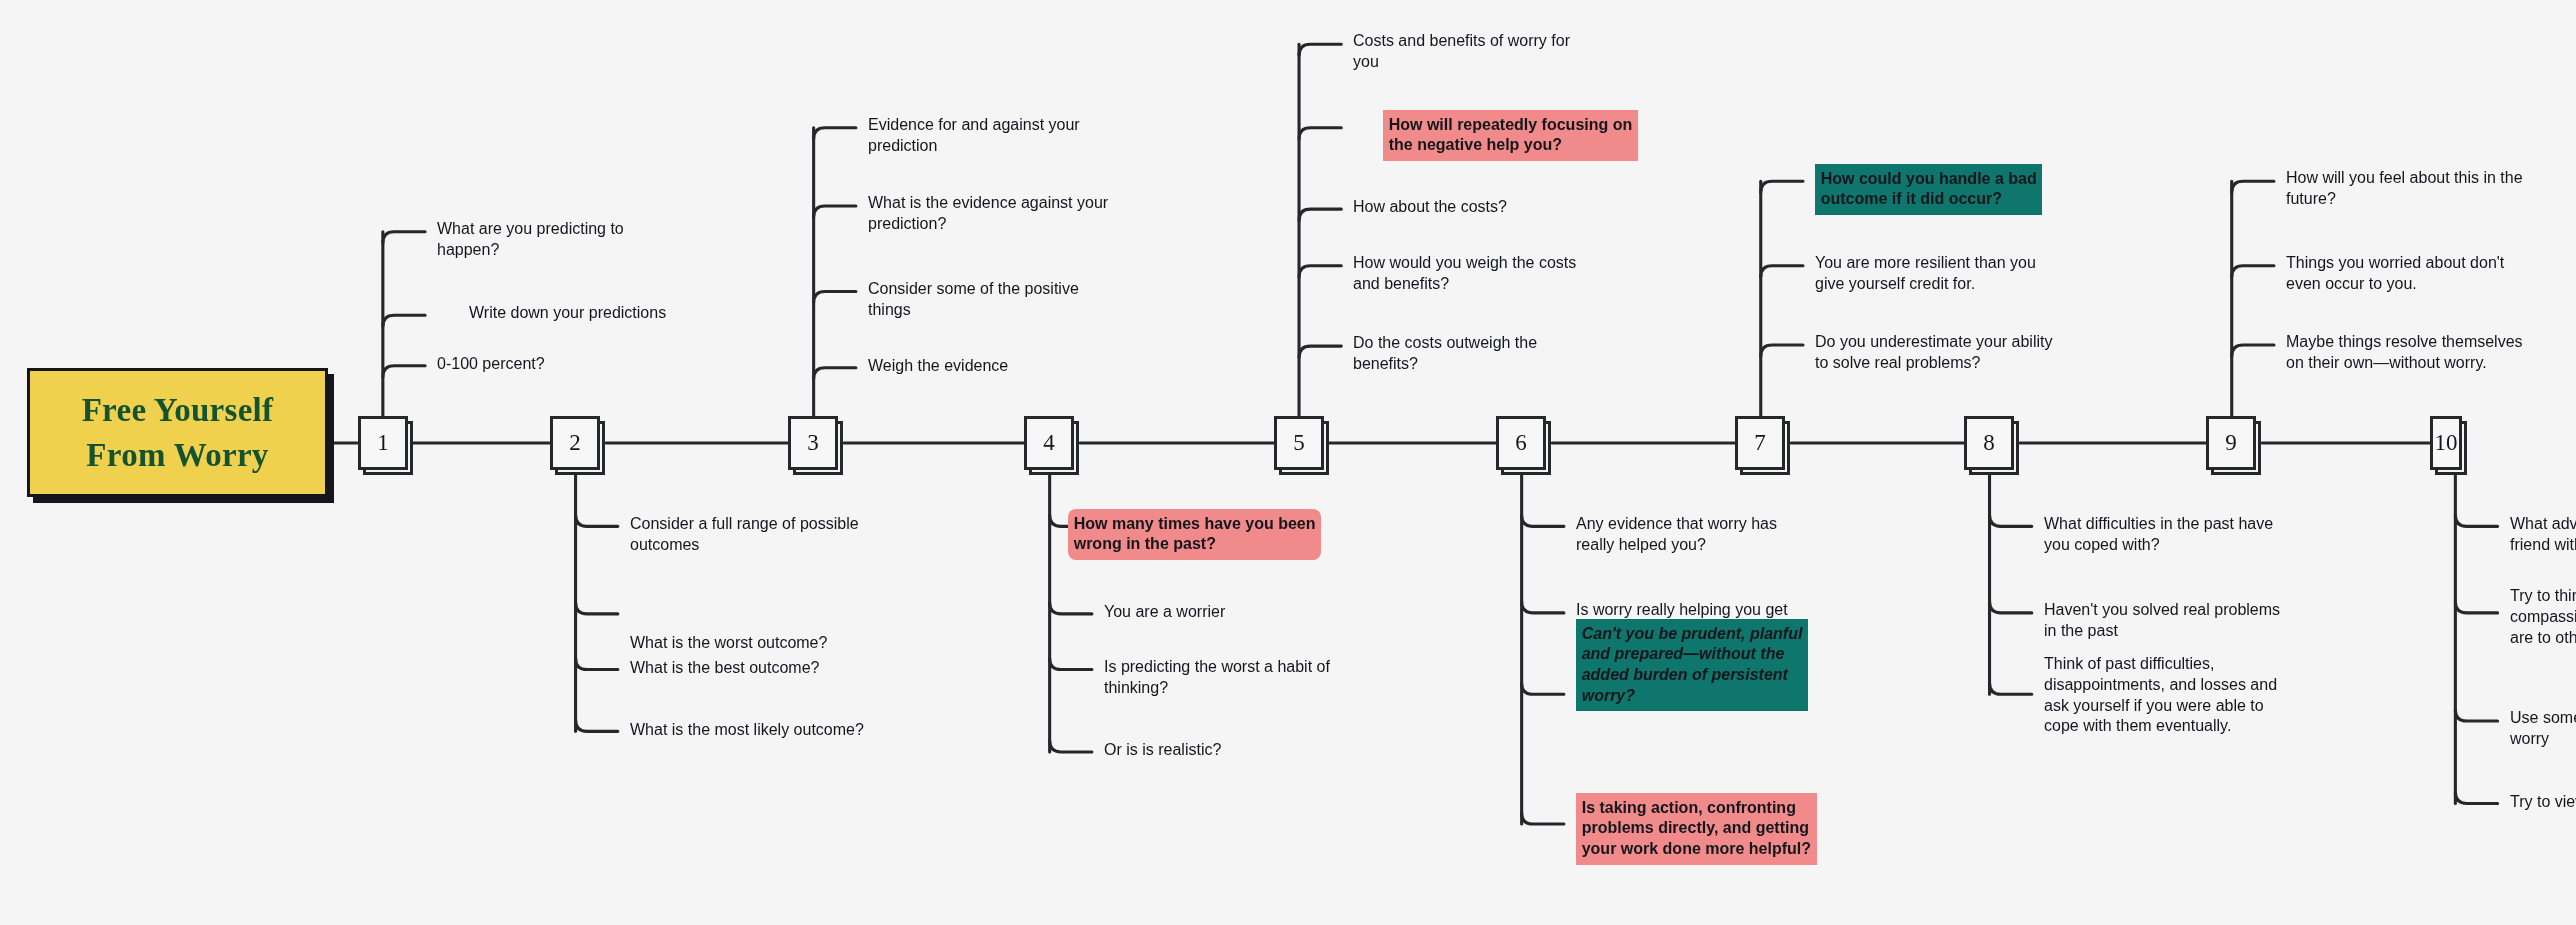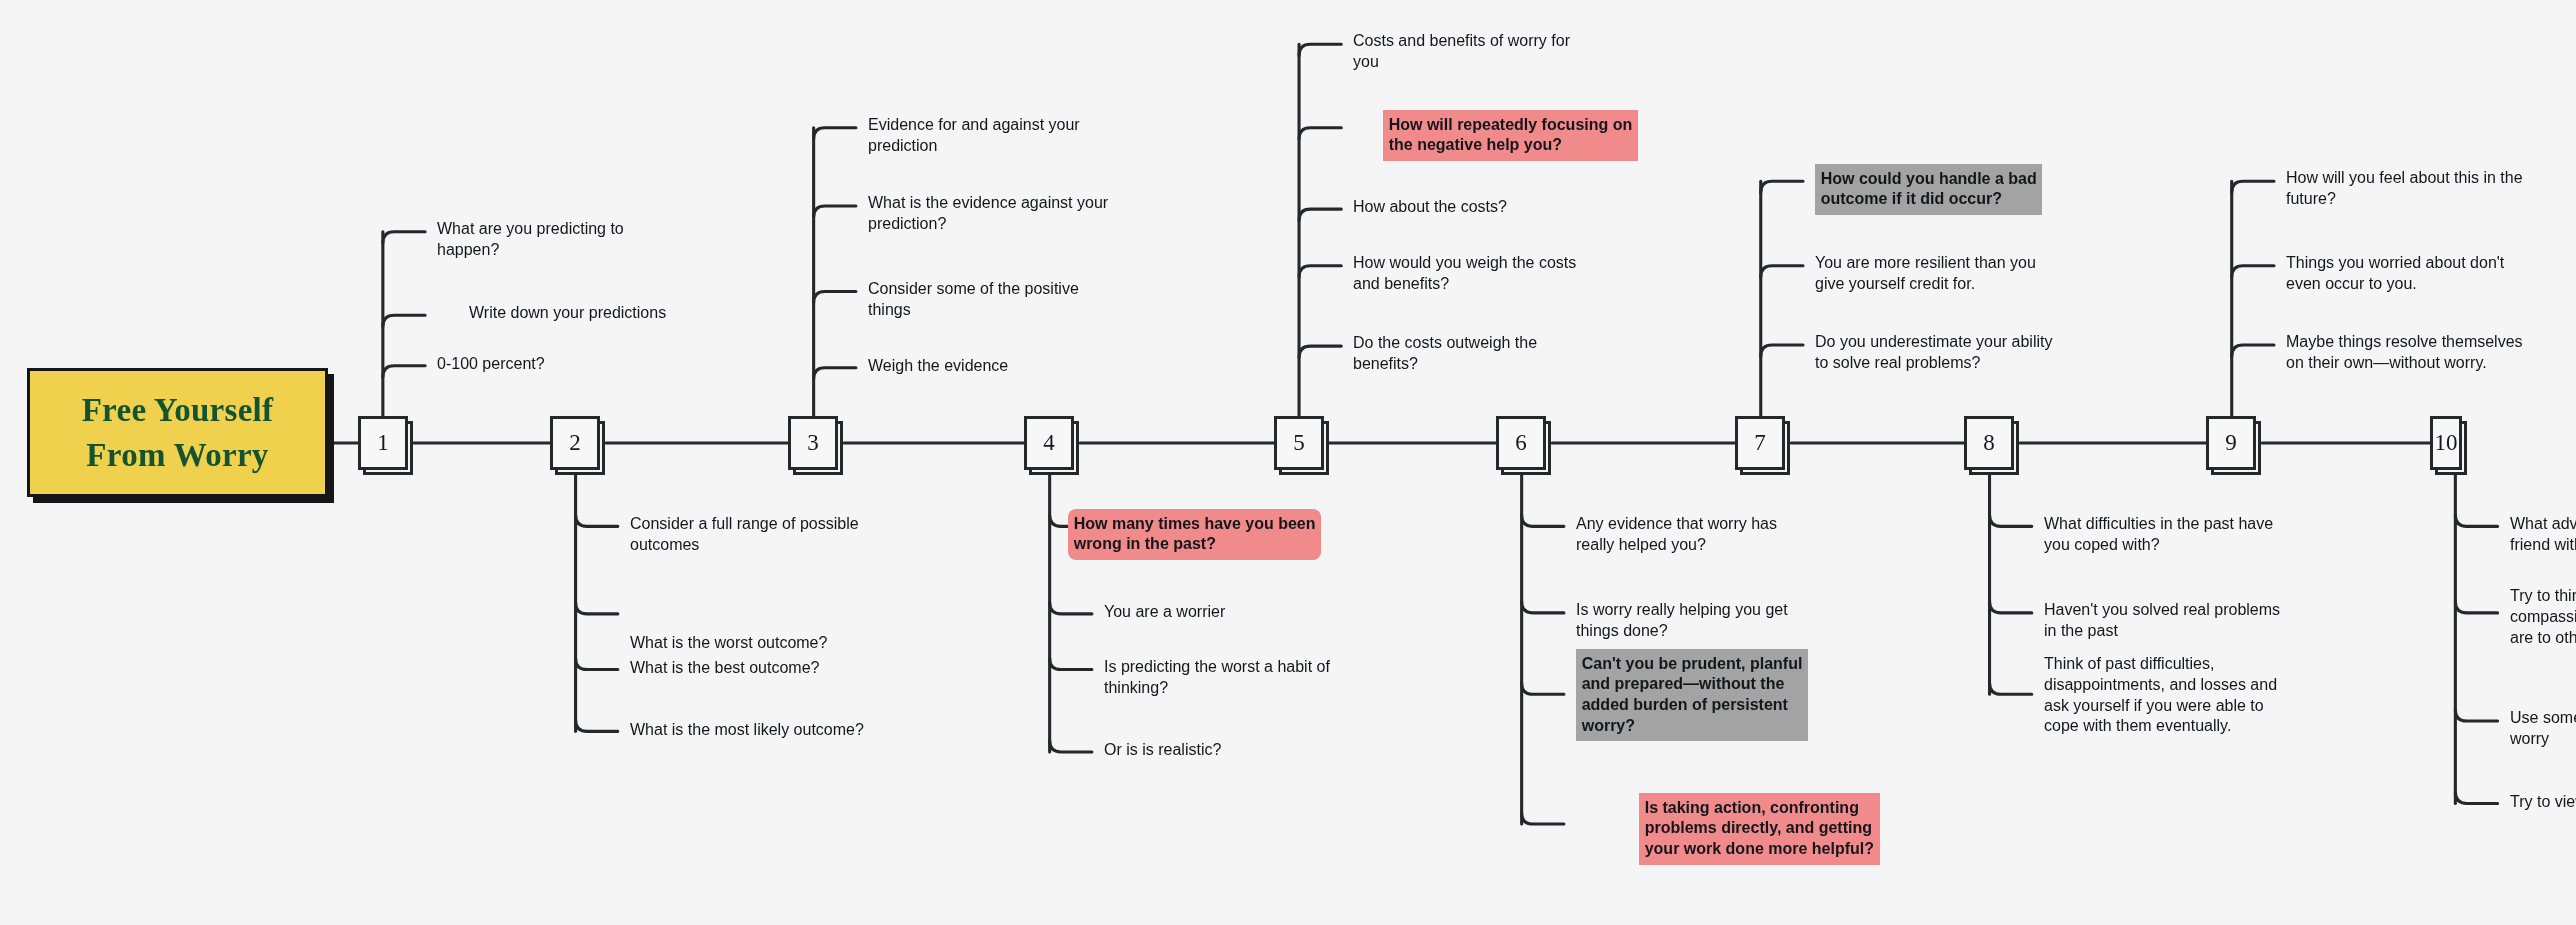--- a/index.html
+++ b/index.html
@@ -68,21 +68,21 @@
     line-height:1.30;
     color:#14161c;
     font-weight:400;
     white-space:pre-line;
   }
   .leaf.hl{
     font-weight:bold;
     padding:4.6px 5.7px;
   }
   .leaf.hl-red{background:#f18a8a;}
-  .leaf.hl-blue{background:#a3a3a3;}
+  .leaf.hl-blue{background:#0f766e;}
 </style>
 </head>
 <body>
 
 <div id="stage">
 
   <svg class="wires" viewBox="0 0 5494 1796" preserveAspectRatio="none">
     <g id="wire-layer" fill="none" stroke="#26272b" stroke-width="6" stroke-linecap="round" stroke-linejoin="round">
         <path d="M 636 860 H 694"></path>
         <path d="M 802 860 H 1068"></path>
@@ -241,25 +241,25 @@
 the negative help you?</div>
       <div class="leaf" style="left: 1353px; visibility: visible; top: 197px;">How about the costs?</div>
       <div class="leaf" style="left: 1353px; visibility: visible; top: 253px;">How would you weigh the costs
 and benefits?</div>
       <div class="leaf" style="left: 1353px; visibility: visible; top: 333px;">Do the costs outweigh the
 benefits?</div>
       <div class="leaf" style="left: 1576px; visibility: visible; top: 514px;">Any evidence that worry has
 really helped you?</div>
       <div class="leaf" style="left: 1576px; visibility: visible; top: 600px;">Is worry really helping you get
 things done?</div>
-      <div class="leaf hl hl-blue" style="left: 1576px; visibility: visible; top: 649px;">Can't you be prudent, planful
+      <div class="leaf hl hl-blue" style="left: 1576px; visibility: visible; top: 619px; font-style: italic;">Can't you be prudent, planful
 and prepared—without the
 added burden of persistent
 worry?</div>
-      <div class="leaf hl hl-red" style="left: 1639px; visibility: visible; top: 793px;">Is taking action, confronting
+      <div class="leaf hl hl-red" style="left: 1576px; visibility: visible; top: 793px;">Is taking action, confronting
 problems directly, and getting
 your work done more helpful?</div>
       <div class="leaf hl hl-blue" style="left: 1815px; visibility: visible; top: 164px;">How could you handle a bad
 outcome if it did occur?</div>
       <div class="leaf" style="left: 1815px; visibility: visible; top: 253px;">You are more resilient than you
 give yourself credit for.</div>
       <div class="leaf" style="left: 1815px; visibility: visible; top: 332px;">Do you underestimate your ability
 to solve real problems?</div>
       <div class="leaf" style="left: 2044px; visibility: visible; top: 514px;">What difficulties in the past have
 you coped with?</div>

